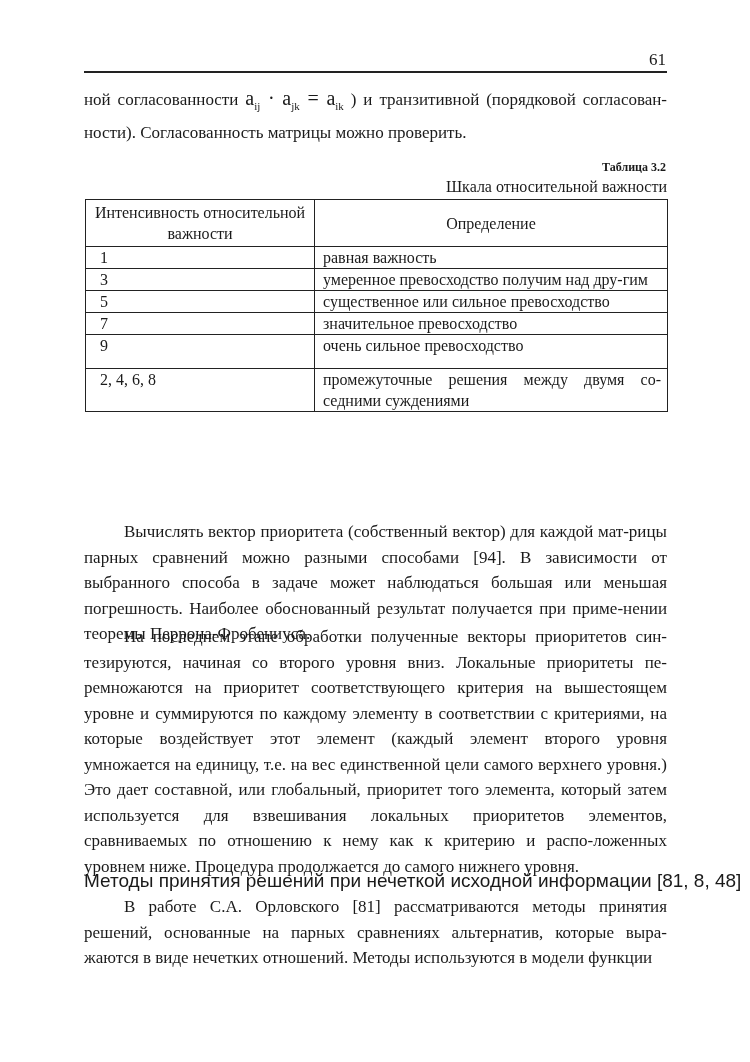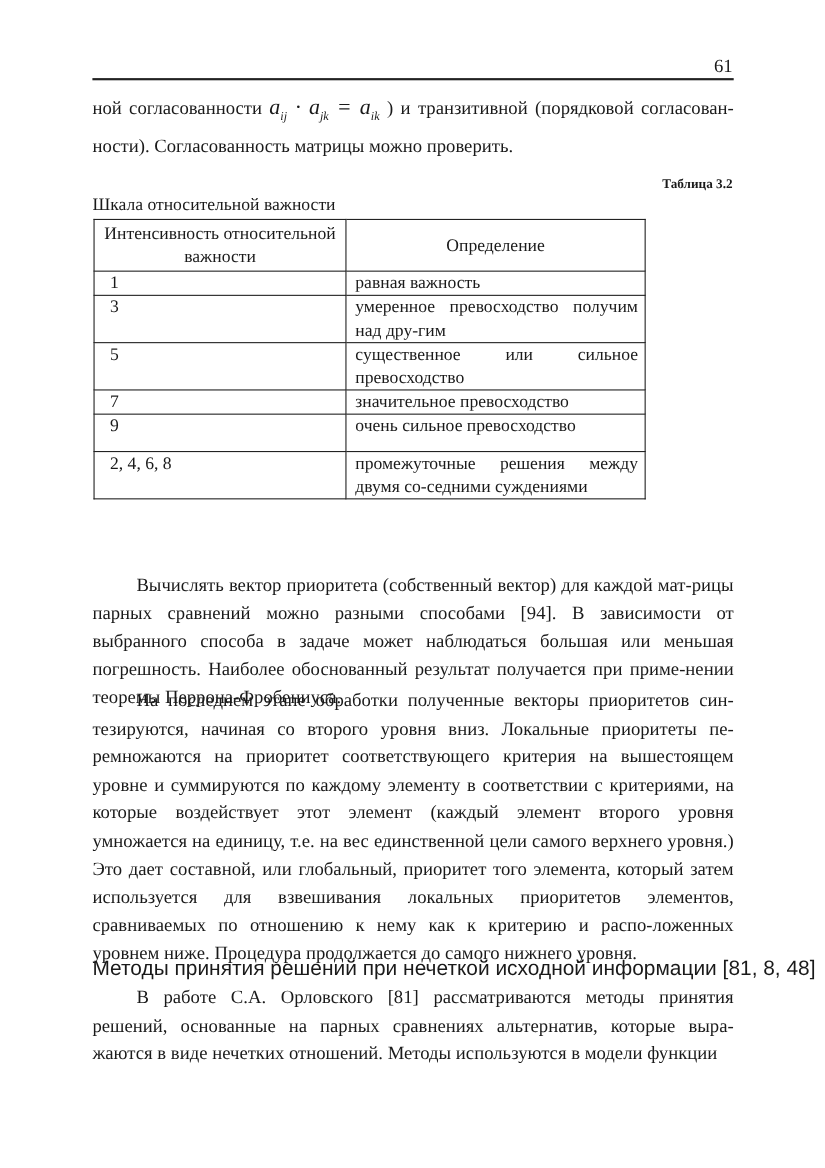--- a/index.html
+++ b/index.html
@@ -6,25 +6,25 @@
   body { width: 750px; height: 1062px; position: relative; overflow: hidden;
          font-family: "Liberation Serif", "DejaVu Serif", serif; color: #1a1a1a; }
   .page-number { position: absolute; top: 50px; right: 84px; font-size: 17px; margin-left: 48px; }
   .header-rule { position: absolute; top: 71px; left: 84px; width: 583px; height: 0;
                  border-top: 2px solid #222; }
   .block { position: absolute; left: 84px; width: 583px; font-size: 17px; line-height: 25.5px;
            text-align: justify; }
   .p1 { top: 86px; }
   .p1 .line { display: block; text-align-last: justify; }
   .p1 .line.last { text-align-last: left; }
-  .math { font-style: italic; font-family: "Liberation Serif", serif; font-size: 20px; }
+  .math { font-family: "Liberation Serif", serif; font-size: 20px; }
   .math sub { font-size: 11px; }
   .table-label { position: absolute; top: 160px; right: 84px; font-weight: bold; font-size: 12px; }
-  .table-title { position: absolute; top: 178px; left: 84px; width: 583px; text-align: left; font-size: 16px; }
-  table.scale { position: absolute; top: 199px; left: 85px; width: 502px; border-collapse: collapse;
+  .table-title { position: absolute; top: 178px; left: 84px; width: 583px; text-align: right; font-size: 16px; }
+  table.scale { position: absolute; top: 199px; left: 85px; width: 583px; border-collapse: collapse;
                 font-size: 16px; line-height: 21px; }
   table.scale td, table.scale th { border: 1.5px solid #222; vertical-align: top; padding: 0 6px 0 14px; font-weight: normal; }
   table.scale th { text-align: center; vertical-align: middle; padding: 2px 6px; }
   table.scale td.col1 { width: 208px; }
   table.scale td.col2 { text-align: justify; padding-left: 8px; }
   table.scale td.col1 { text-align: justify; }
   .row-tall td { height: 33px; }
   .indent { text-indent: 40px; }
   .p2 { top: 519px; }
   .p3 { top: 624px; }

